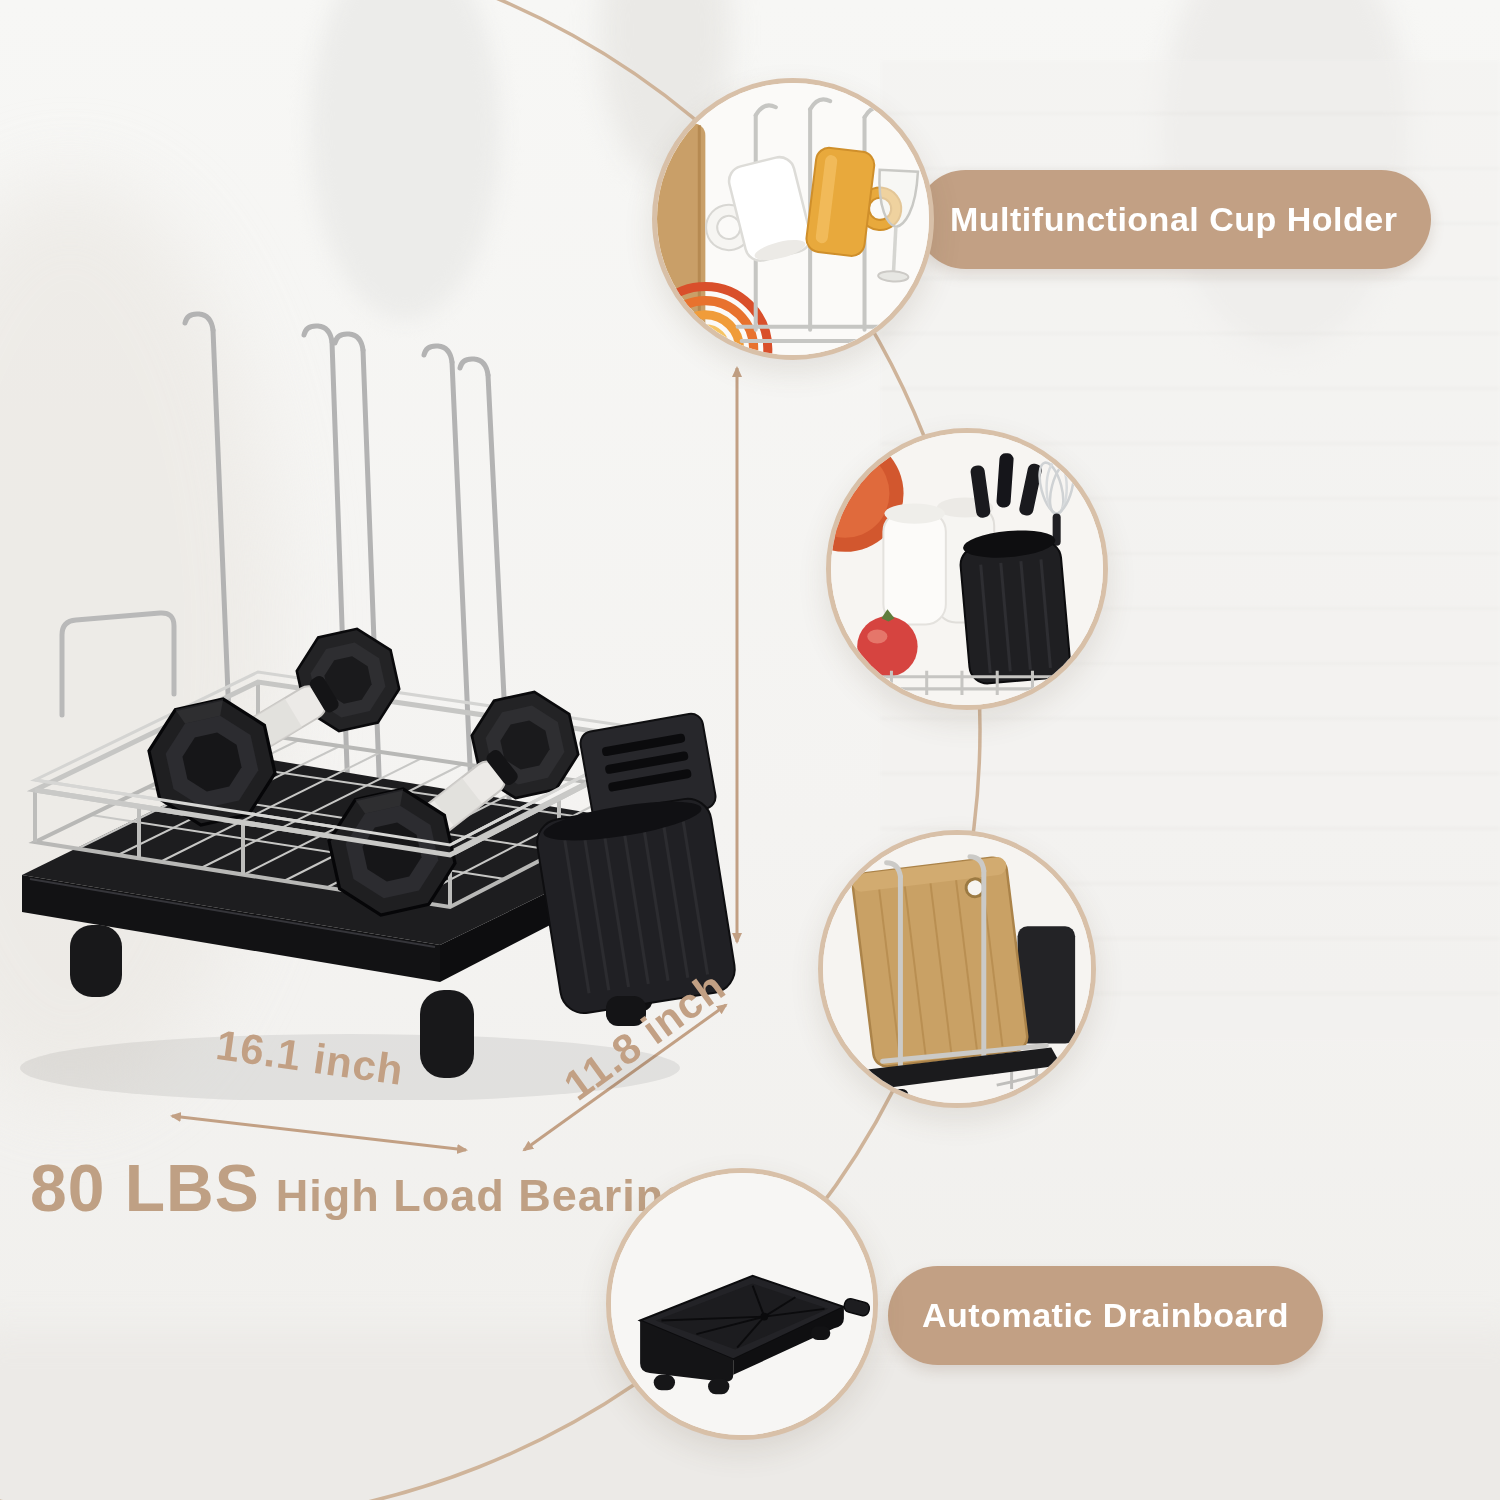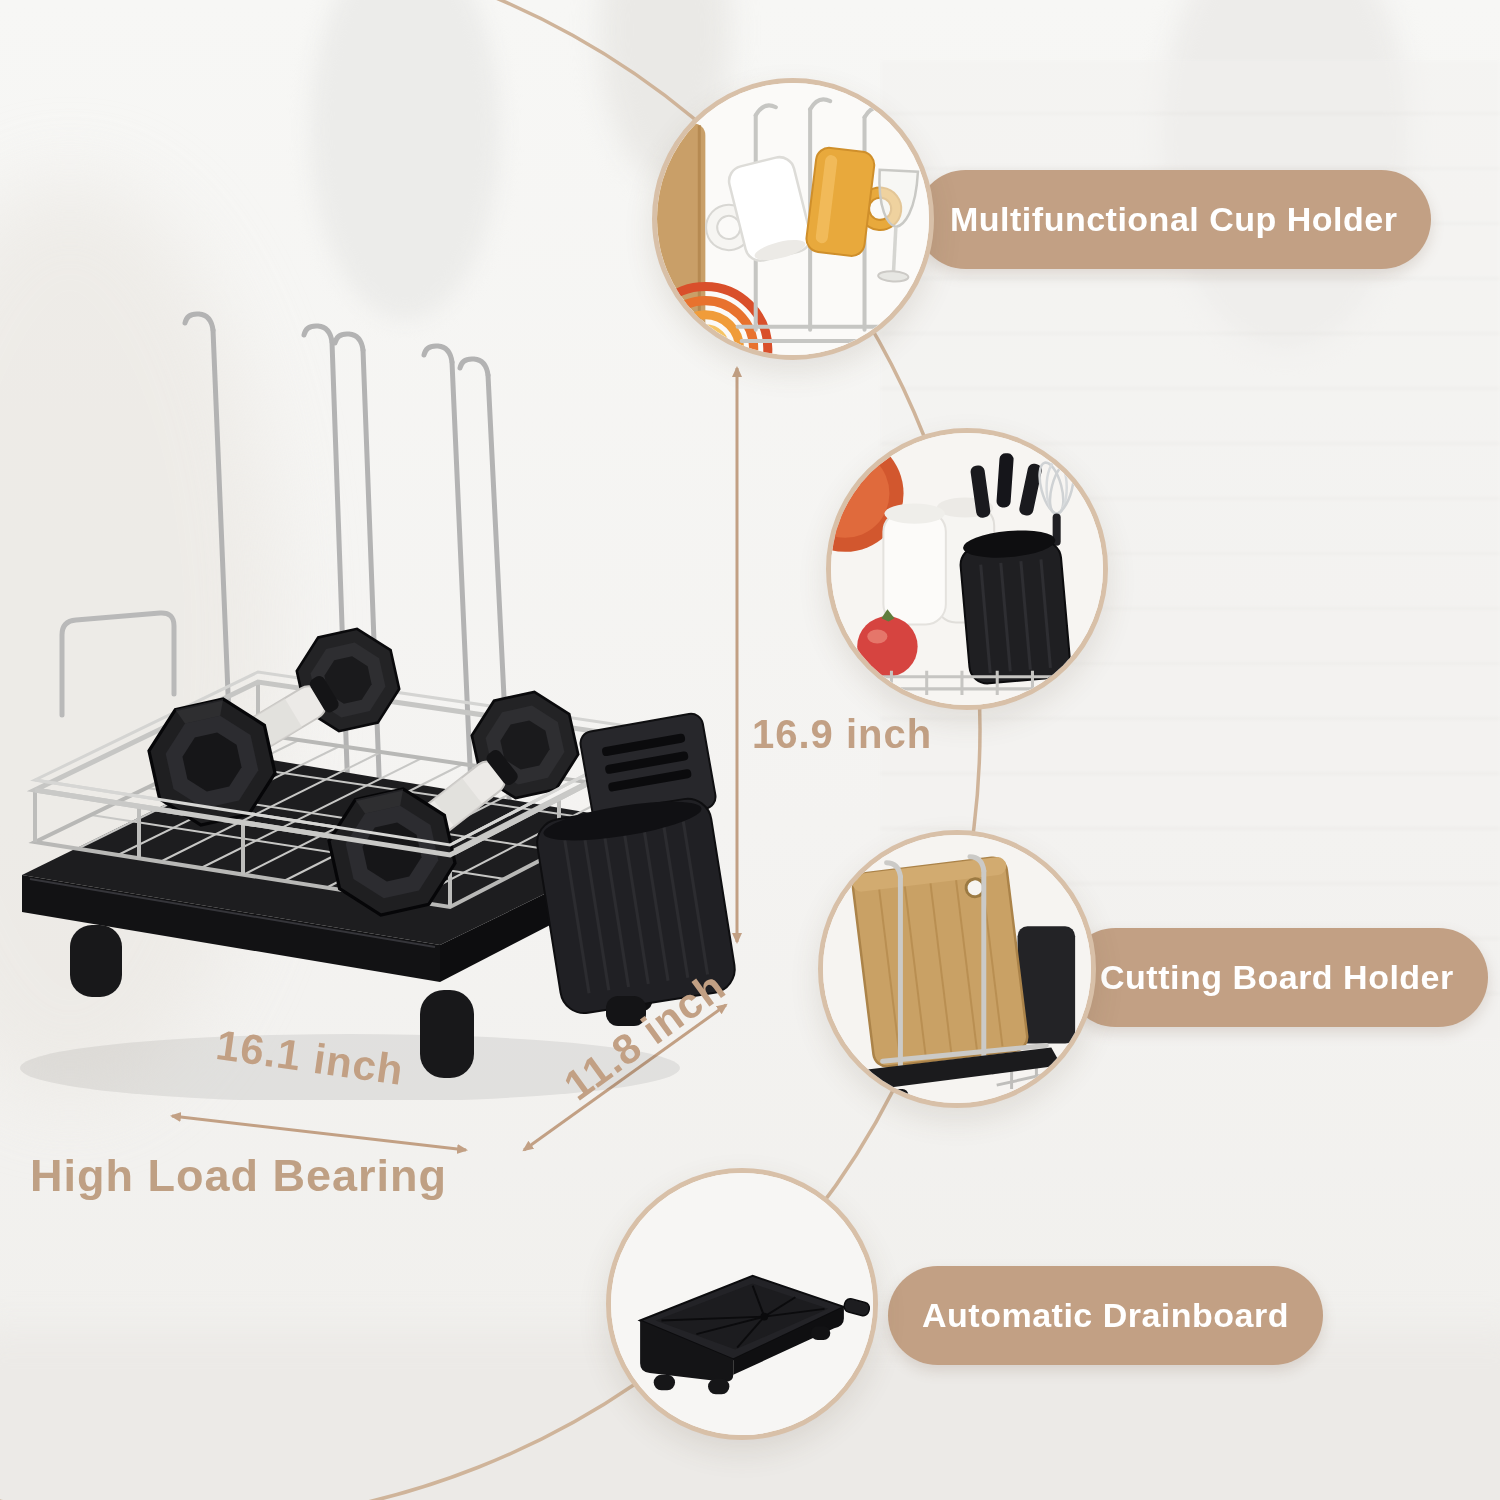--- a/index.html
+++ b/index.html
@@ -194,28 +194,27 @@
           <line x1="60" y1="-70" x2="60" y2="85"></line>
         </g>
         <ellipse cx="0" cy="-80" rx="80" ry="15" fill="#101013"></ellipse>
       </g>
       <rect x="586" y="706" width="40" height="30" rx="12" fill="#141416"></rect>
     </g>
   </svg>
 
   <div class="dim-text" style="left:150px;top:1034px;width:320px;transform:rotate(8deg);">16.1 inch</div>
   <div class="dim-text" style="left:545px;top:1012px;width:200px;transform:rotate(-36deg);">11.8 inch</div>
-  <div class="dim-text" style="left:752px;top:712px;width:220px;text-align:left;font-size:40px;">16.9 inch</div>
 
   <div class="load-text">
+    <span class="load-value">80 LBS</span>
     <span class="load-caption">High Load Bearing</span>
   </div>
 
   <div class="pill" style="left:916px;top:170px;">Multifunctional Cup Holder</div>
-  <div class="pill" style="left:1066px;top:928px;">Cutting Board Holder</div>
   <div class="pill" style="left:888px;top:1266px;">Automatic Drainboard</div>
 
   <div class="callout-circle" style="left:652px;top:78px;width:272px;height:272px;">
     <svg viewBox="0 0 270 270">
       <rect width="270" height="270" fill="#fbfaf8"></rect>
       <rect x="-12" y="40" width="60" height="240" rx="12" fill="#c99f68"></rect>
       <line x1="42" y1="42" x2="42" y2="270" stroke="#b68a52" stroke-width="3"></line>
       <g fill="none" stroke-width="9">
         <circle cx="48" cy="264" r="62" stroke="#d94f2b"></circle>
         <circle cx="48" cy="264" r="48" stroke="#e8722e"></circle>

